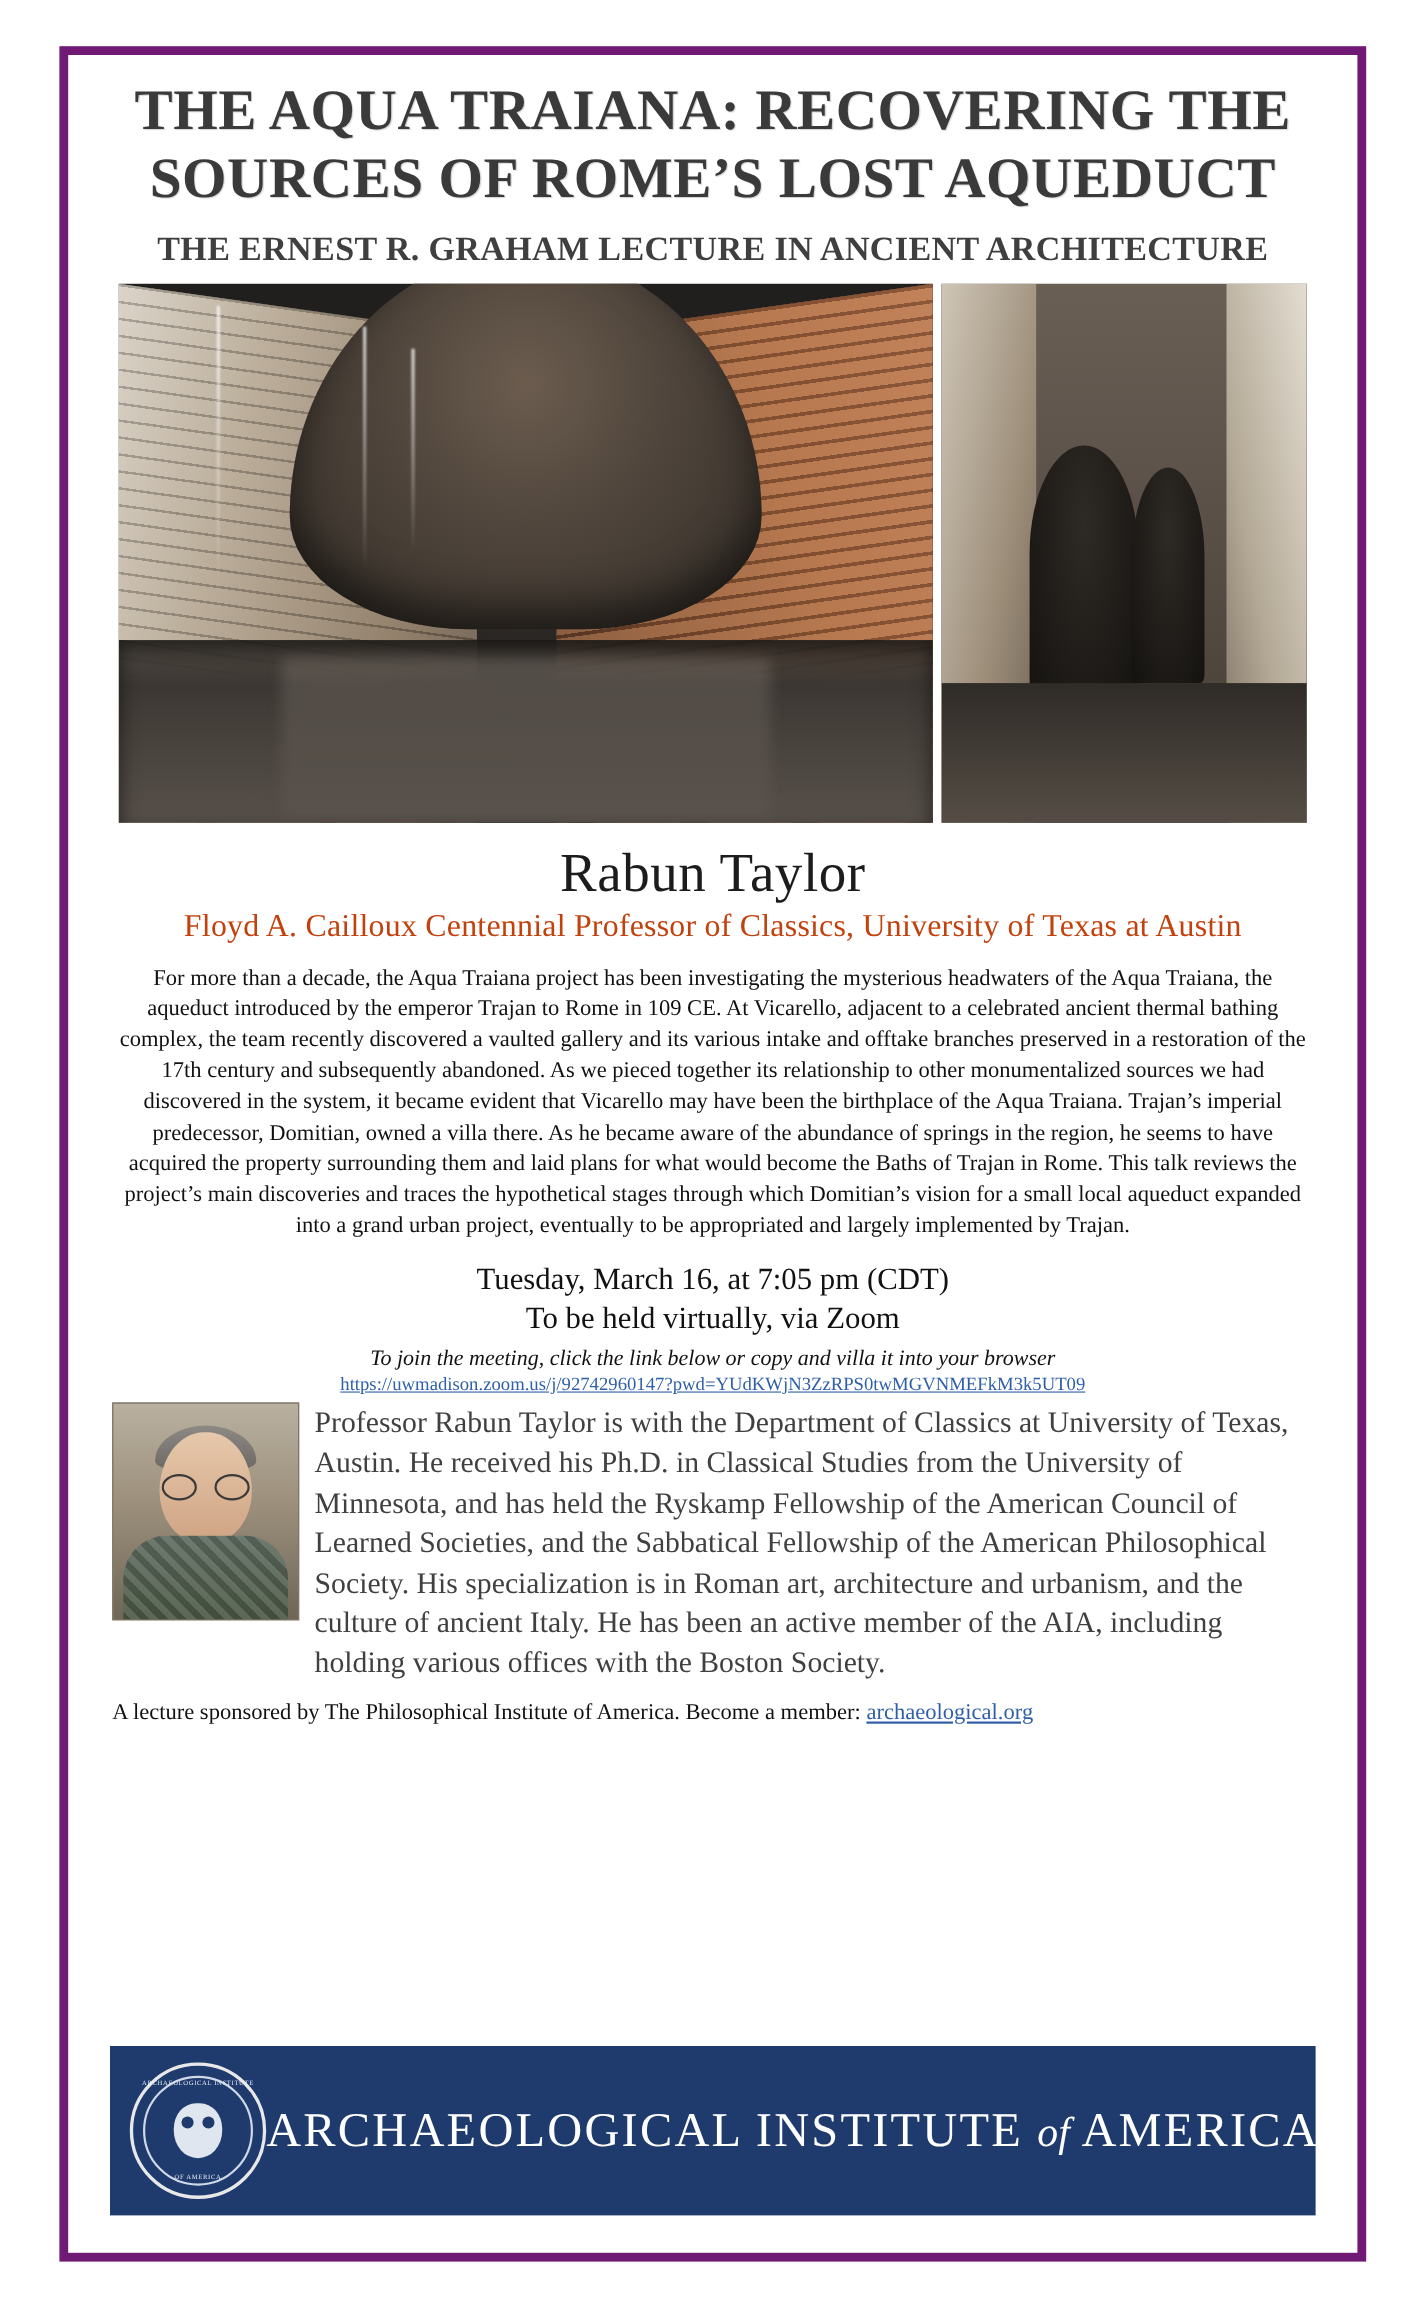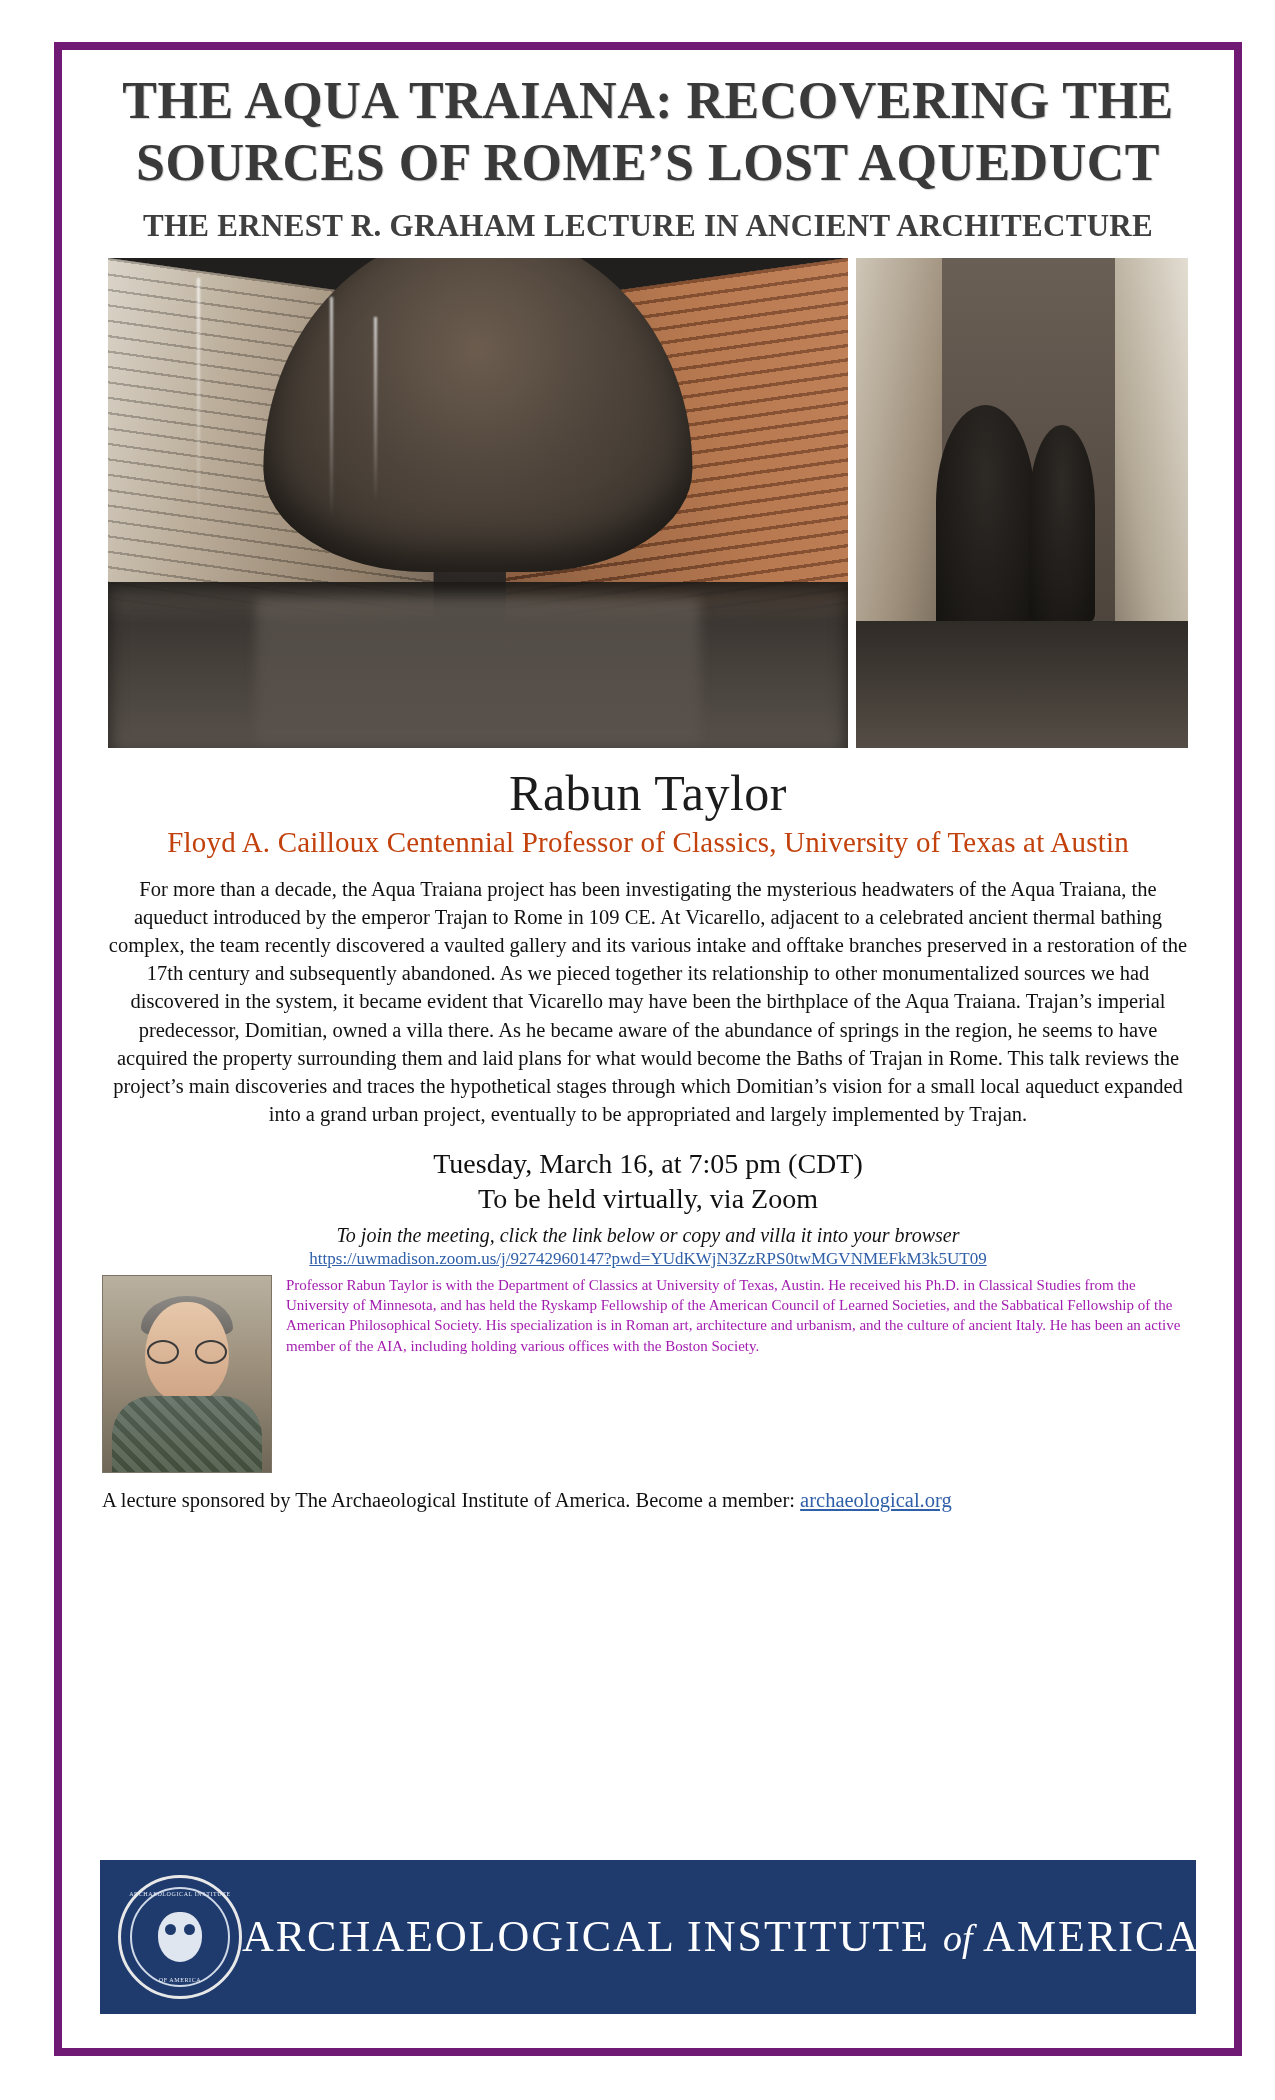--- a/index.html
+++ b/index.html
@@ -250,23 +250,23 @@
     position: absolute;
     left: 50%; bottom: -10px; transform: translateX(-50%);
     width: 150px; height: 86px;
     border-radius: 40px 40px 0 0;
     background:
       repeating-linear-gradient(45deg, rgba(255,255,255,0.10) 0 6px, rgba(0,0,0,0.10) 6px 12px),
       linear-gradient(to bottom, #5d6b5f, #47533f);
   }
   .bio-text {
     flex: 1 1 auto;
-    font-size: 15px;
+    font-size: 27px;
     line-height: 1.35;
-    color: #a21caf;
+    color: #404040;
   }
 
   .sponsor {
     font-size: 20.5px;
     color: #111;
     margin: 10px 2px 16px 2px;
   }
   .sponsor a { color: #2f5fa8; text-decoration: underline; }
 
   
@@ -402,21 +402,21 @@
         <div class="bio-bg"></div>
         <div class="bio-hair"></div>
         <div class="bio-head"></div>
         <div class="bio-glasses"></div>
         <div class="bio-body"></div>
       </div>
       <div class="bio-text">Professor Rabun Taylor is with the Department of Classics at University of Texas, Austin. He received his Ph.D. in Classical Studies from the University of Minnesota, and has held the Ryskamp Fellowship of the American Council of Learned Societies, and the Sabbatical Fellowship of the American Philosophical Society. His specialization is in Roman art, architecture and urbanism, and the culture of ancient Italy. He has been an active member of the AIA, including holding various offices with the Boston Society.</div>
     </div>
 
     <div class="sponsor">
-      <span>A lecture sponsored by The Archaeological Institute of America. Become a member: </span><a href="#">archaeological.org</a>
+      <span>A lecture sponsored by The Philosophical Institute of America. Become a member: </span><a href="#">archaeological.org</a>
     </div>
   </div>
 
   <div class="aia-bar">
     <div class="aia-seal">
       <div class="aia-seal-text">ARCHAEOLOGICAL INSTITUTE</div>
       <div class="aia-owl"></div>
       <div class="aia-seal-text2">OF AMERICA</div>
     </div>
     <div class="aia-words">

